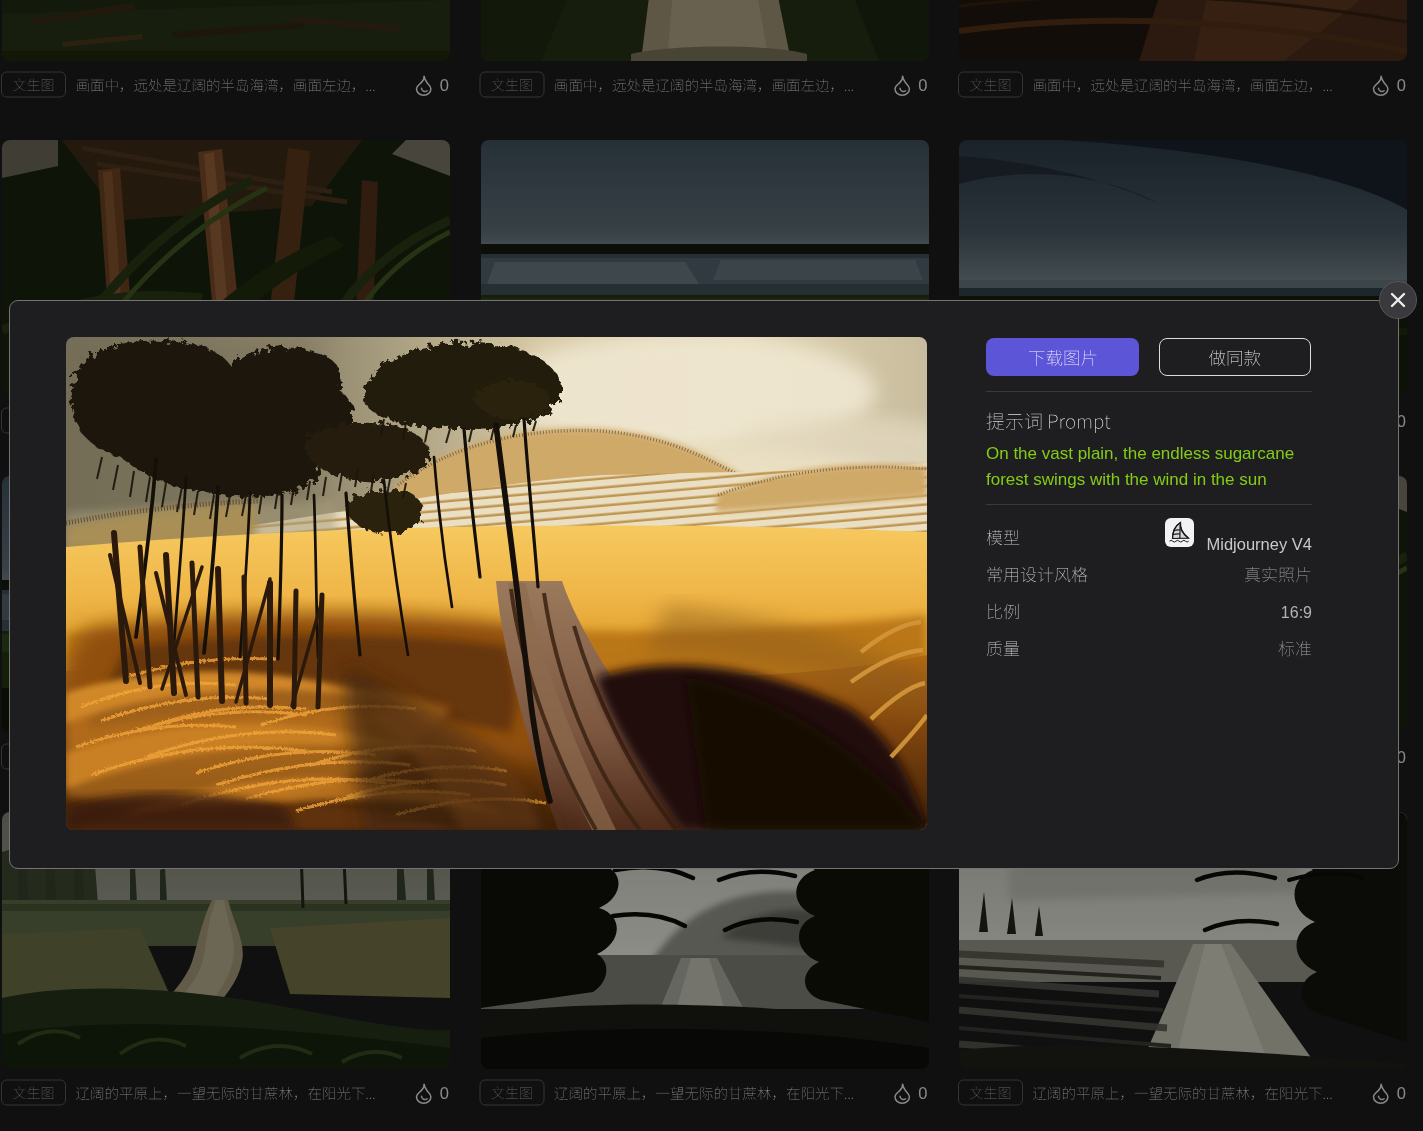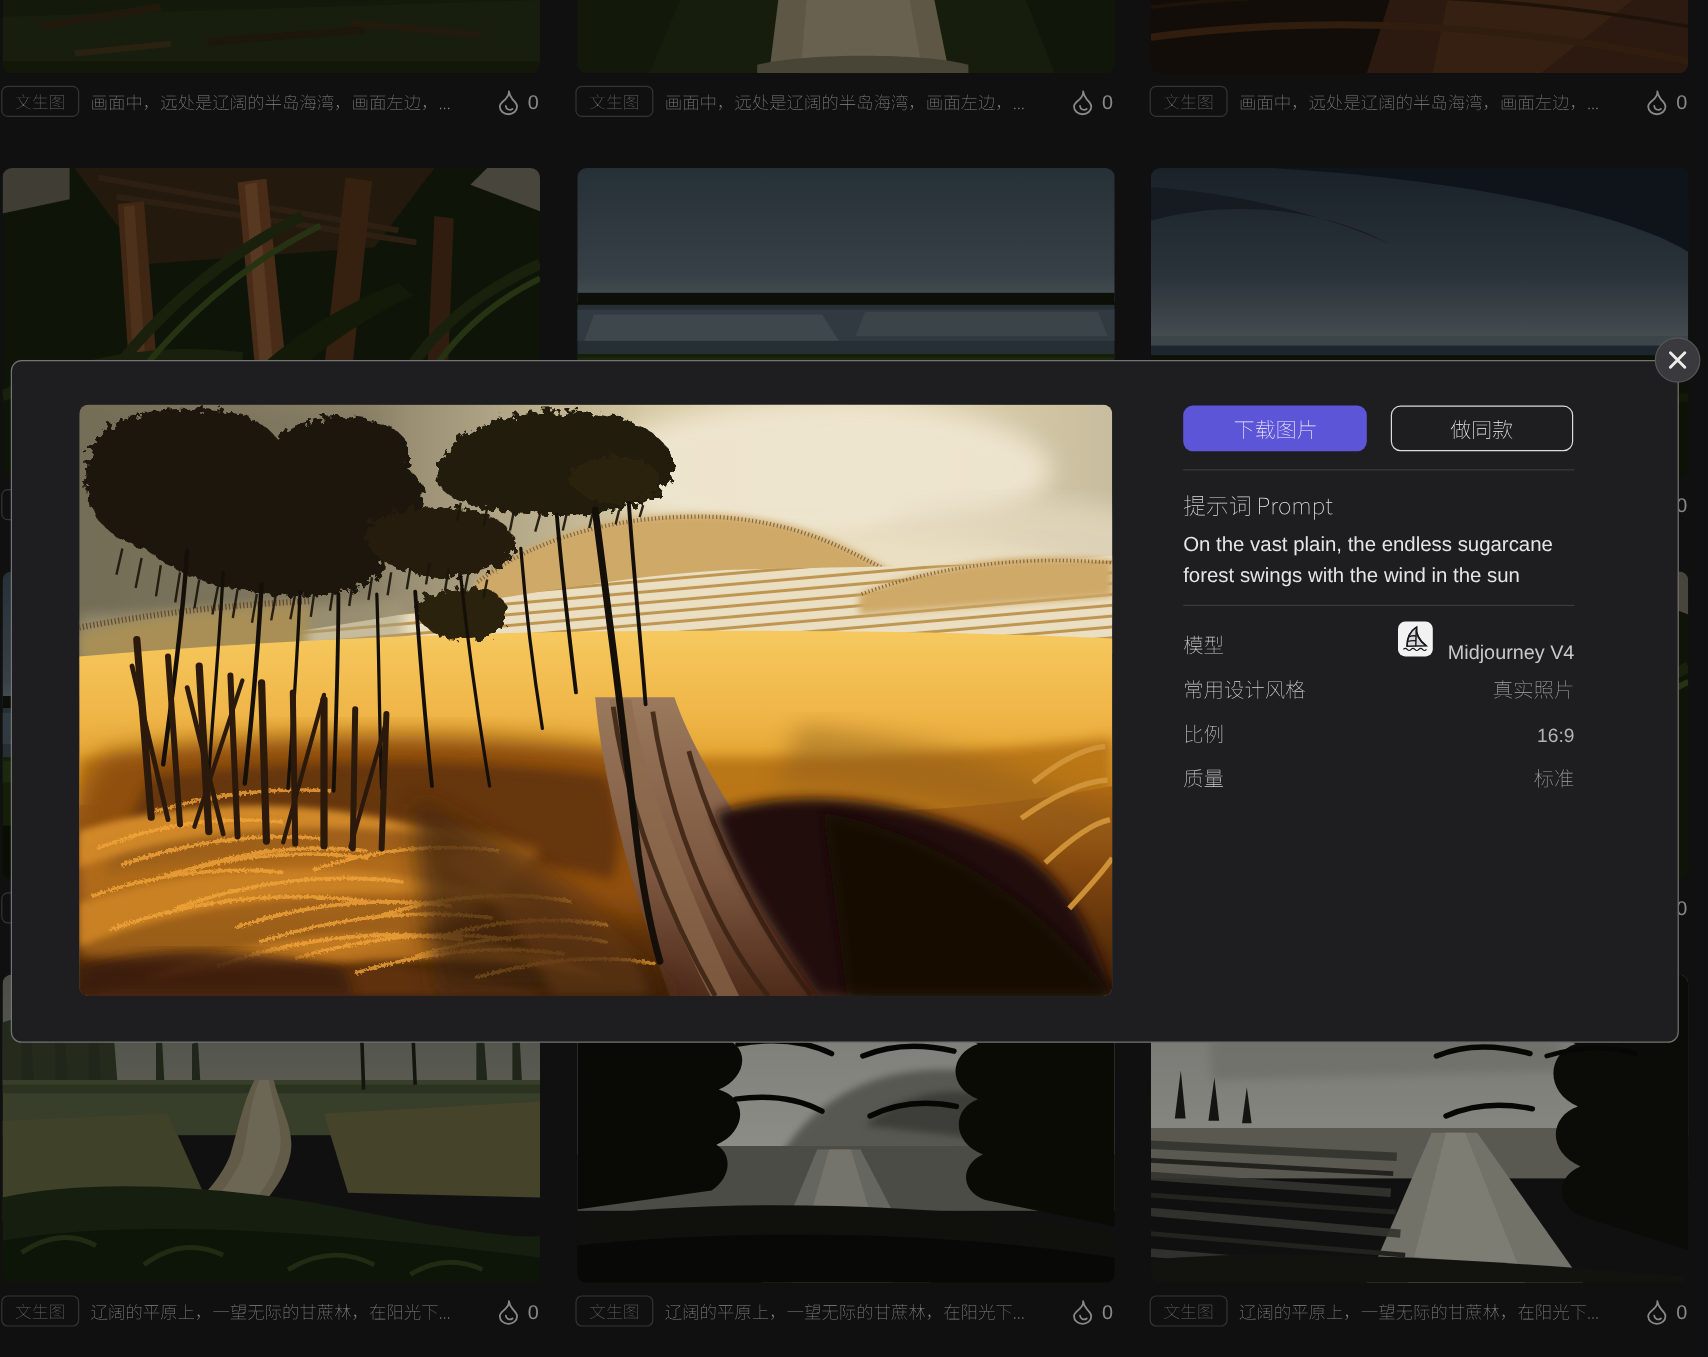--- a/index.html
+++ b/index.html
@@ -1048,12 +1048,12 @@
 <path d="M7.5 20.5 C7.5 13 10 8 15.5 4.5 C14.6 10.5 17.5 15.5 23.5 20.2 Z" fill="#17171c" fill-opacity="0.12"></path>
 <path d="M15.5 4.5 C14.6 10.5 17.5 15.5 23.5 20.2"></path>
 <path d="M7.5 20.5 C7.5 13 10 8 15.5 4.5"></path>
 <path d="M15.2 6.5 L14.8 20.5"></path>
 <path d="M9 12.5 Q12.5 11.5 14.9 12"></path>
         <path d="M8 16.5 Q12 15.5 14.9 16"></path>
 <path d="M4.5 23.2 q1.6 -1.8 3.2 0 q1.6 1.8 3.2 0 q1.6 -1.8 3.2 0 q1.6 1.8 3.2 0 q1.6 -1.8 3.2 0 q1.6 1.8 3.2 0" stroke-width="1"></path>
 </g>
     </g>
   </svg>
-<div style="position:absolute;left:986px;top:441px;width:330px;font-family:'Liberation Sans',sans-serif;font-size:17px;line-height:26px;color:#e5e5e5">On the vast plain, the endless sugarcane forest swings with the wind in the sun</div>
+<div style="position:absolute;left:986px;top:441px;width:330px;font-family:'Liberation Sans',sans-serif;font-size:17px;line-height:26px;color:#84cc16">On the vast plain, the endless sugarcane forest swings with the wind in the sun</div>
 </body></html>

